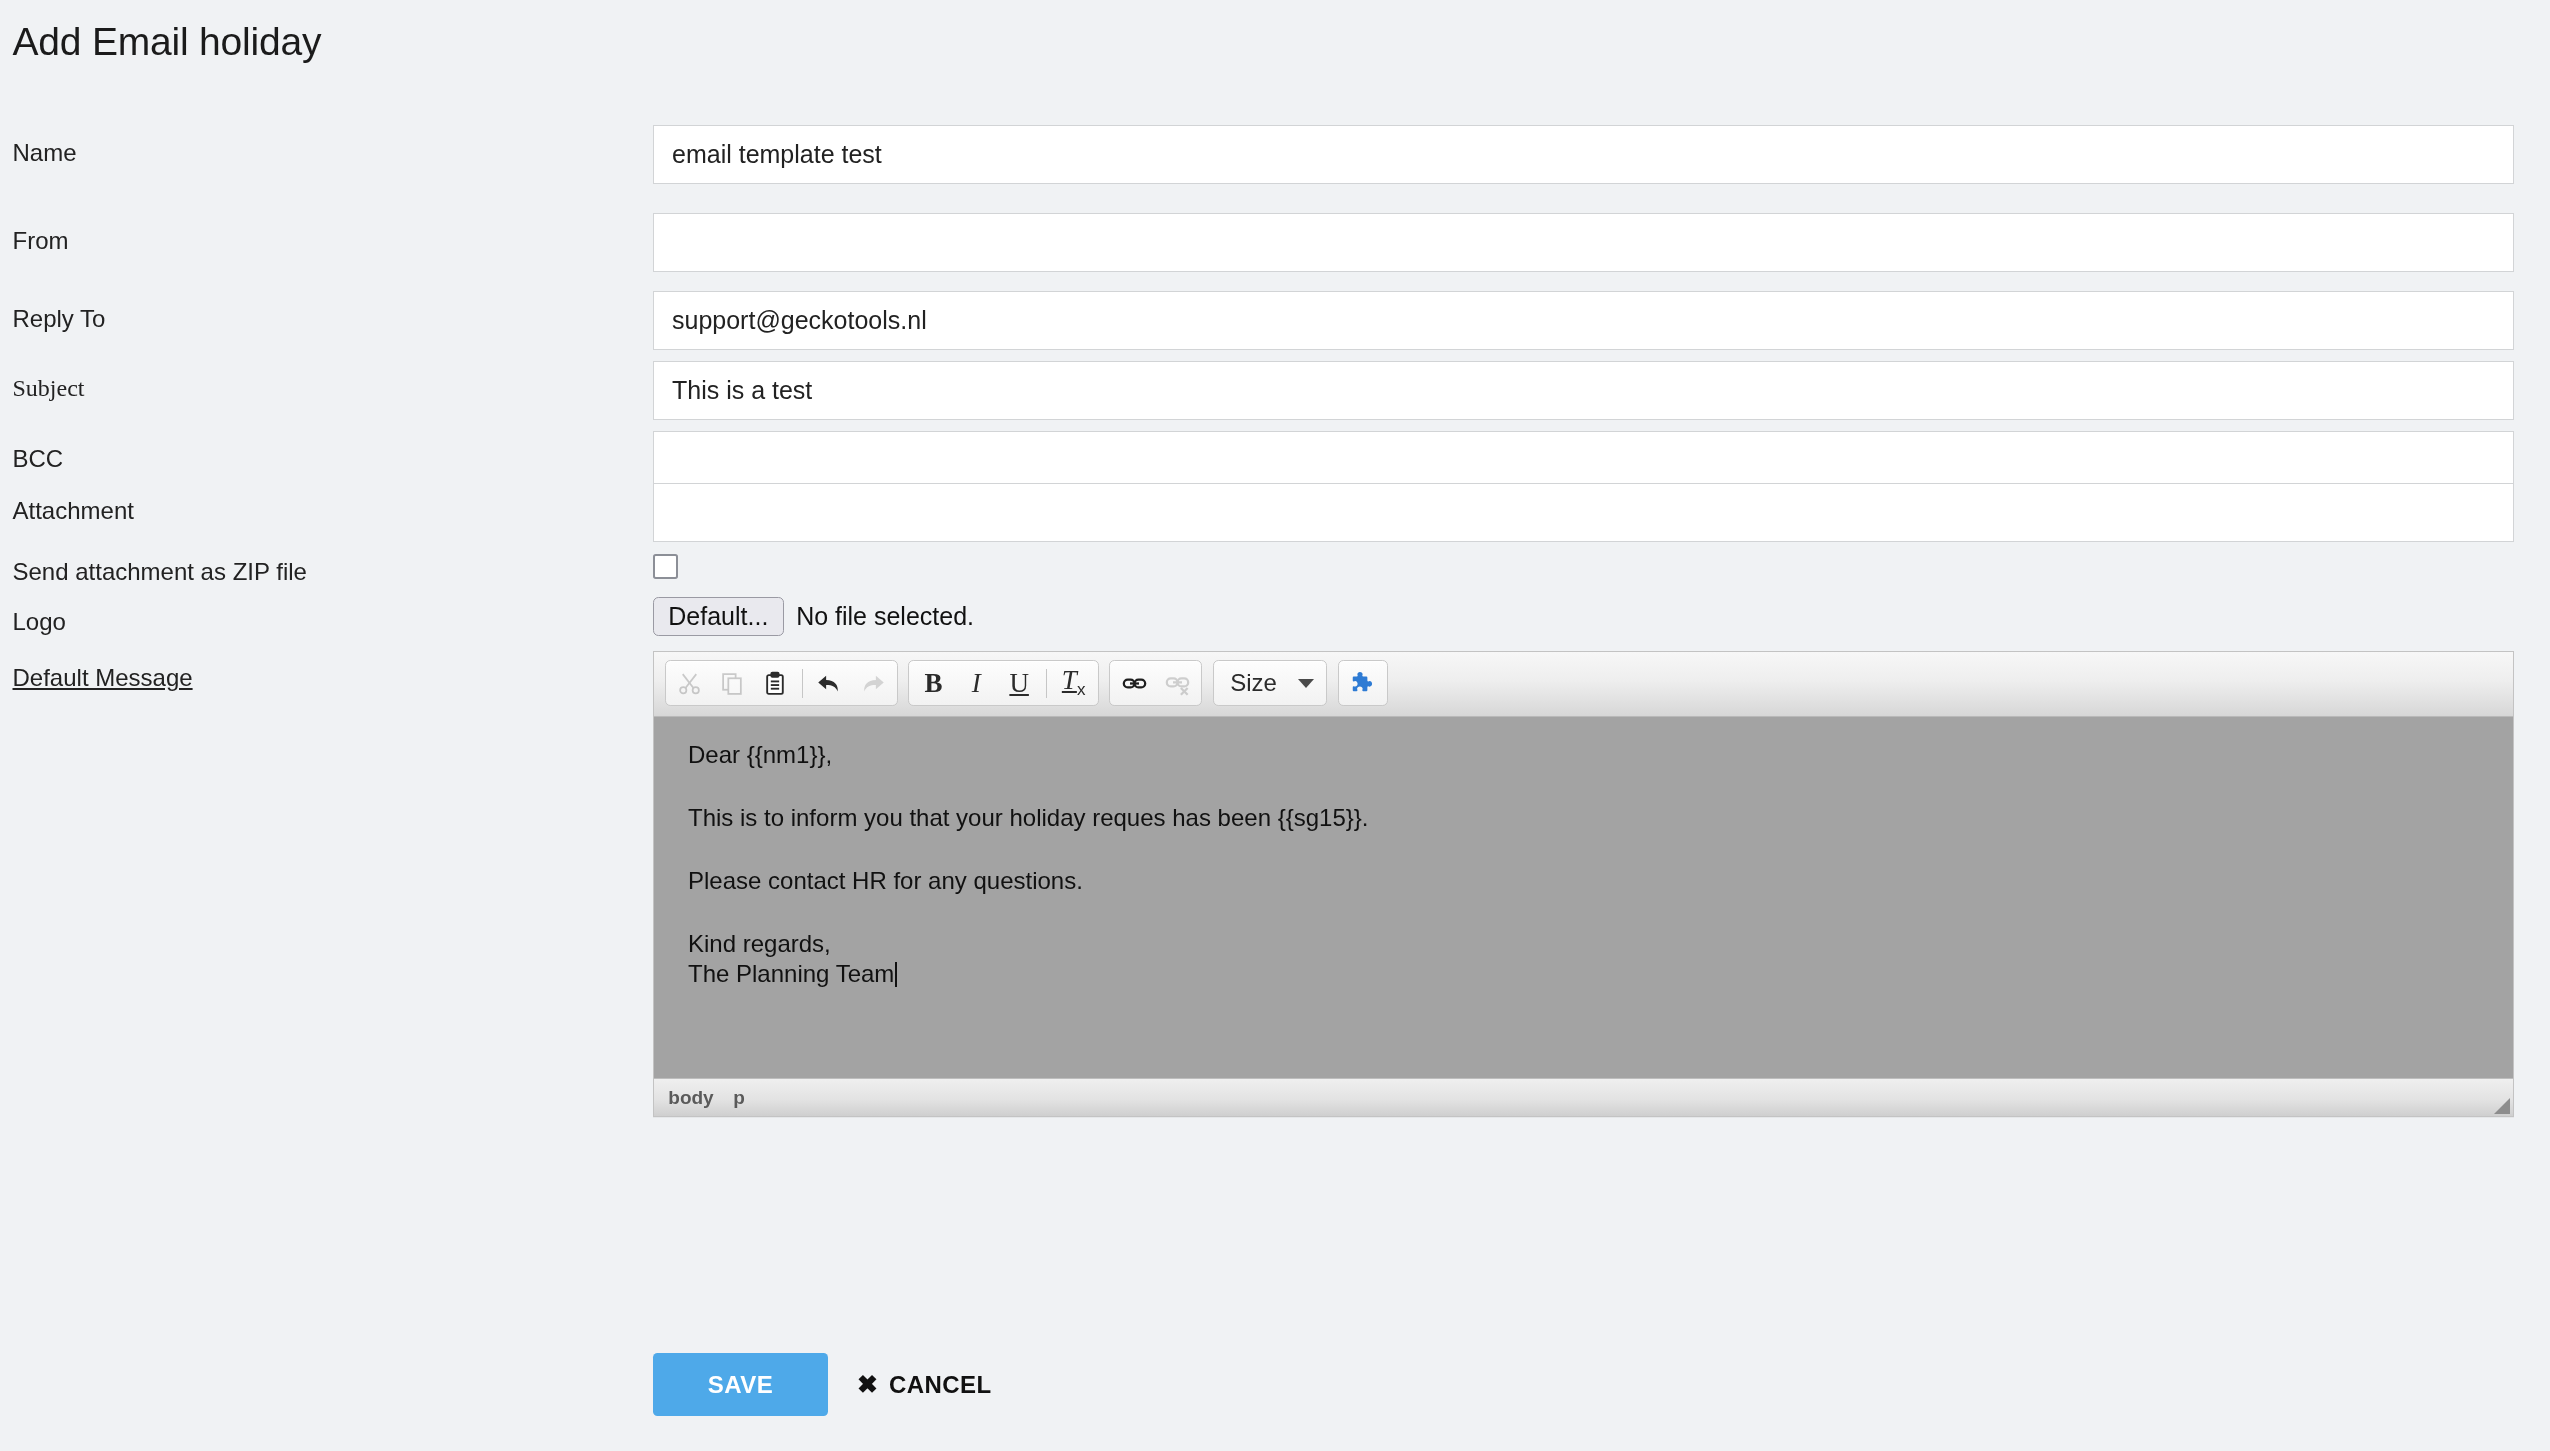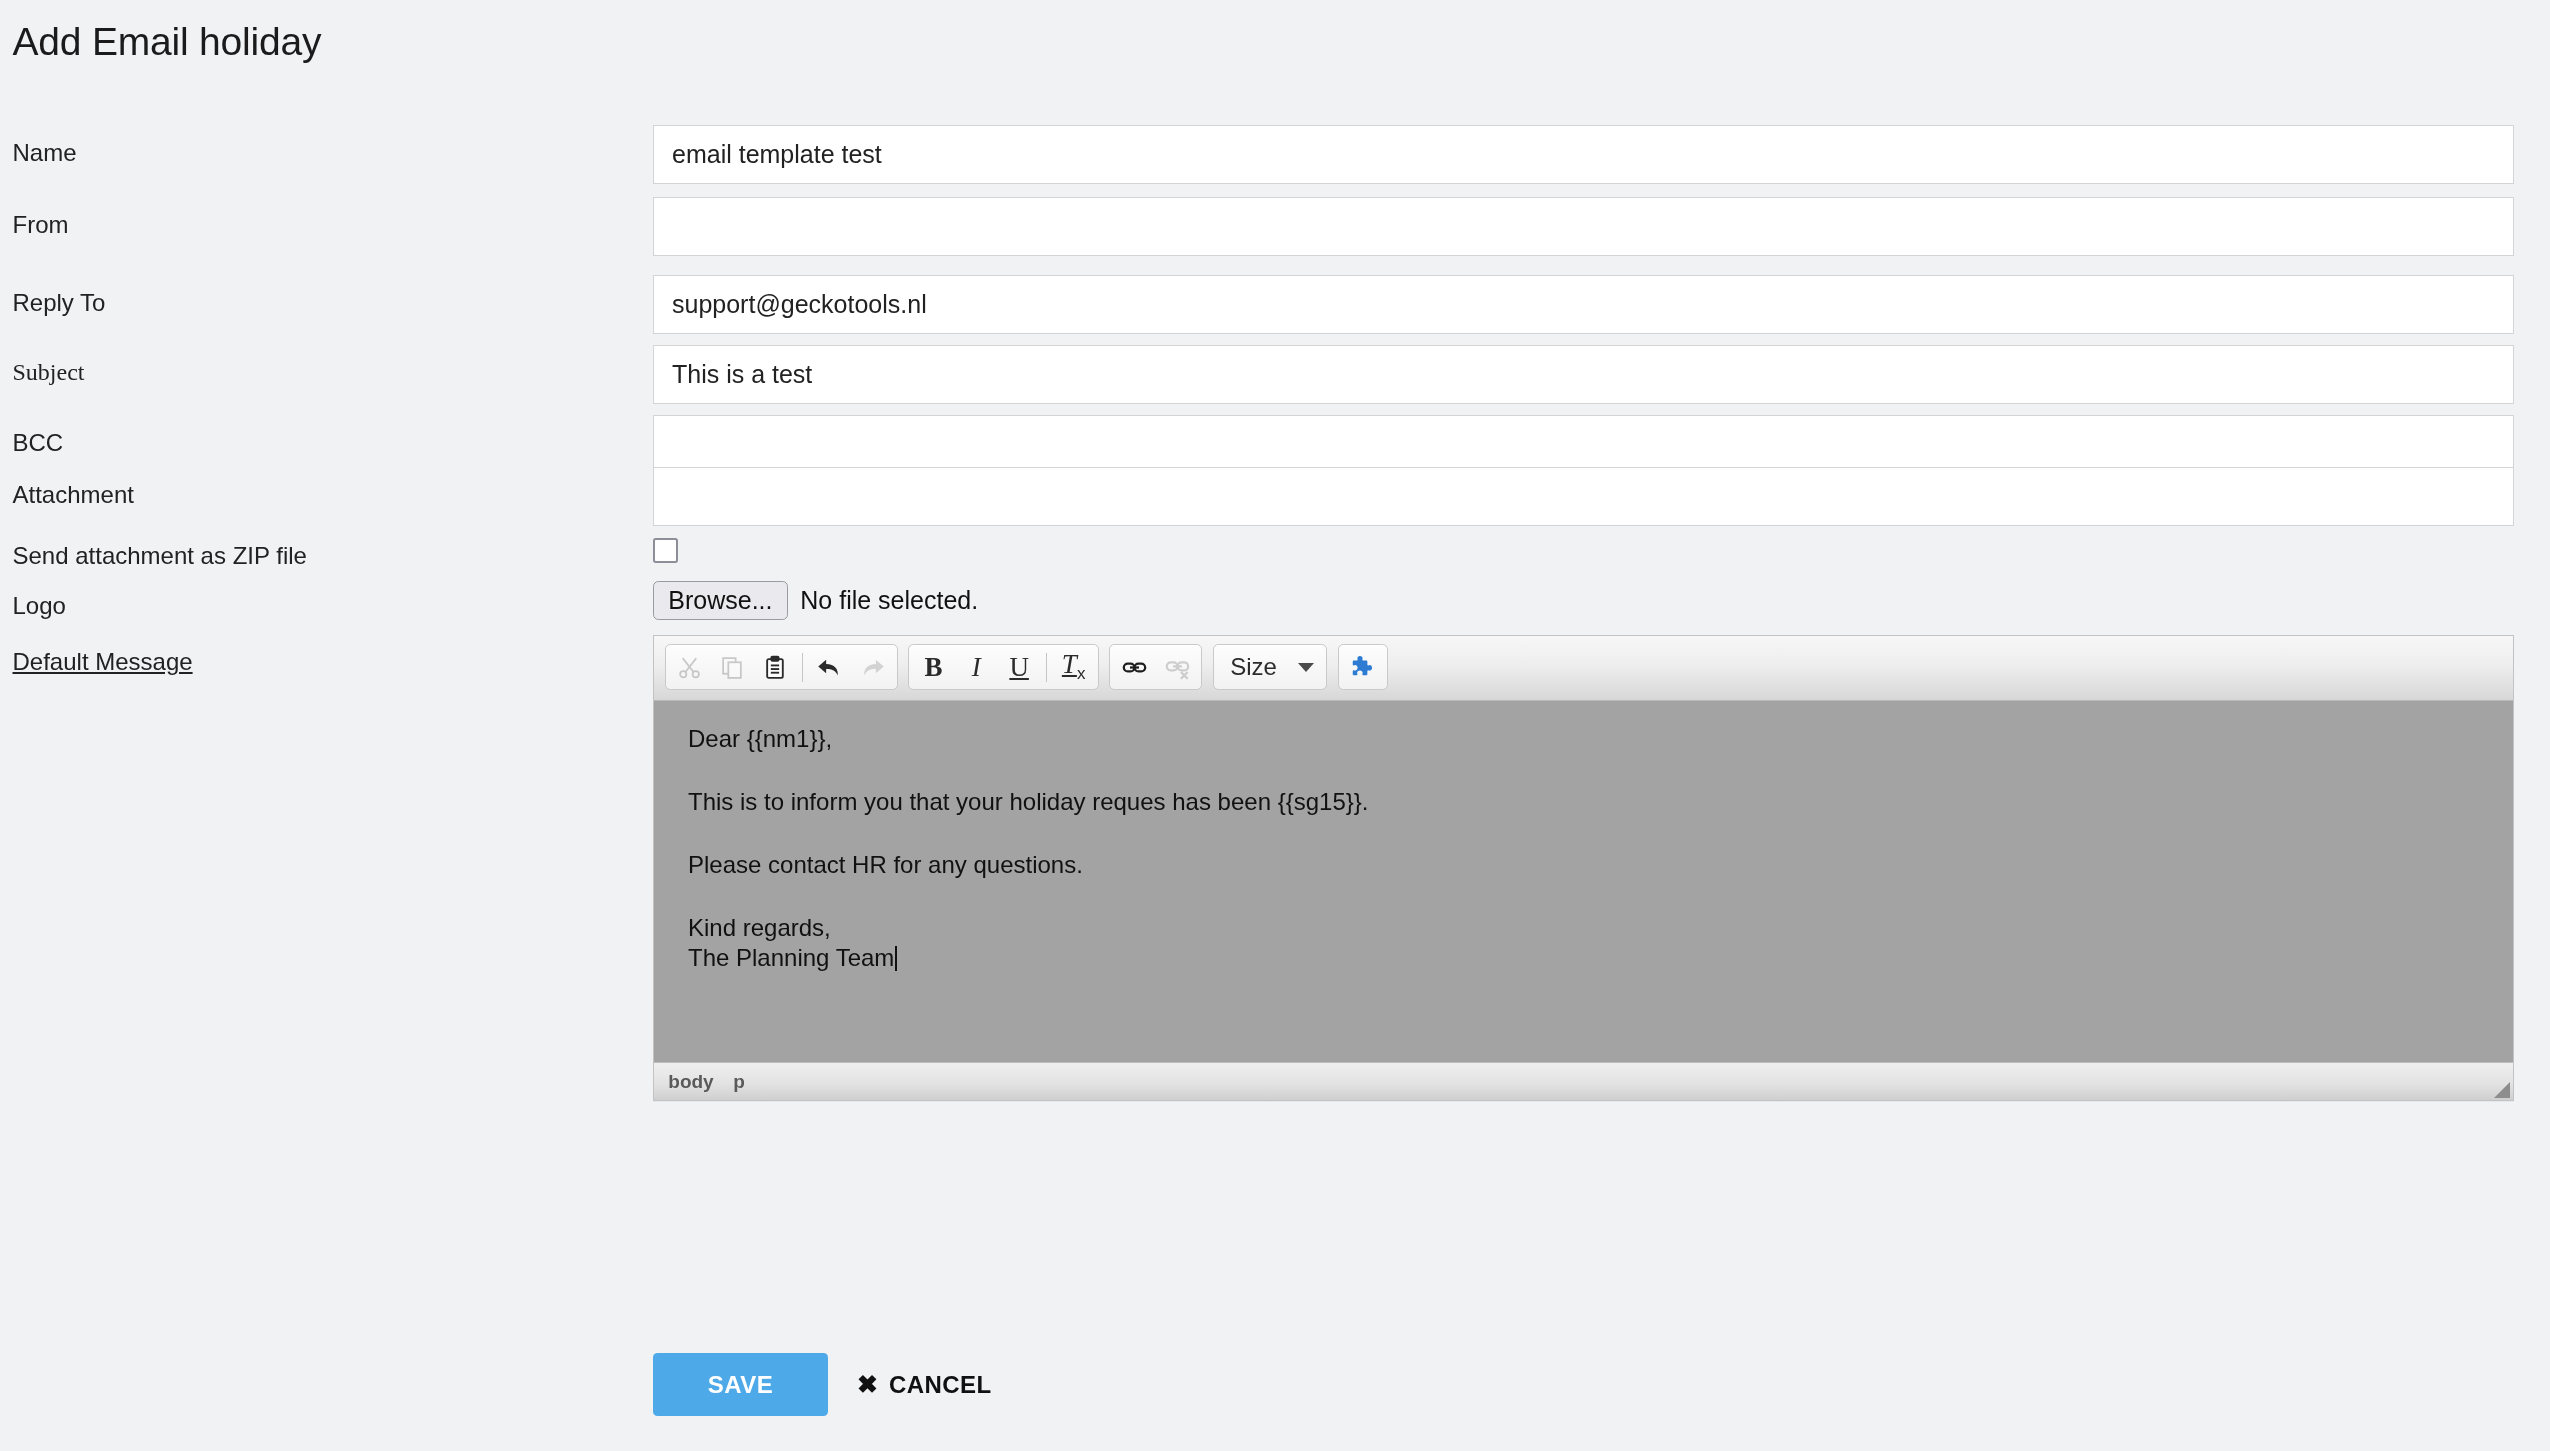--- a/index.html
+++ b/index.html
@@ -140,21 +140,21 @@
 </style>
 </head>
 <body>
 
 <div class="page">
 
   <div class="page-title">Add Email holiday</div>
 
   <div class="form">
 
-    <div class="row" style="height:72px;border-radius:25px;">
+    <div class="row" style="height:88px;border-radius:25px;">
       <div class="label" style="top:14.3px;">Name</div>
       <div class="control" style="top:0;">
         <input class="txt" type="text" value="email template test" style="">
       </div>
     </div>
 
     <div class="row" style="height:78px;">
       <div class="label" style="top:14.3px;">From</div>
       <div class="control" style="top:0;">
         <input class="txt" type="text" value="" style="">
@@ -194,21 +194,21 @@
       <div class="label" style="top:9px;">Send attachment as ZIP file</div>
       <div class="control" style="top:5.4px;">
         <span class="checkbox"></span>
       </div>
     </div>
 
     <div class="row" style="height:54px;">
       <div class="label" style="top:10.7px;">Logo</div>
       <div class="control" style="top:0;">
         <div class="fileblock">
-          <button class="browse-btn">Browse...</button>
+          <button class="browse-btn">Default...</button>
           <span class="fileinfo">No file selected.</span>
         </div>
       </div>
     </div>
 
     <div class="row" style="height:500px;">
       <div class="label" style="top:13px;text-decoration:underline;">Default Message</div>
       <div class="control" style="top:0;">
 
         <div class="editor">

